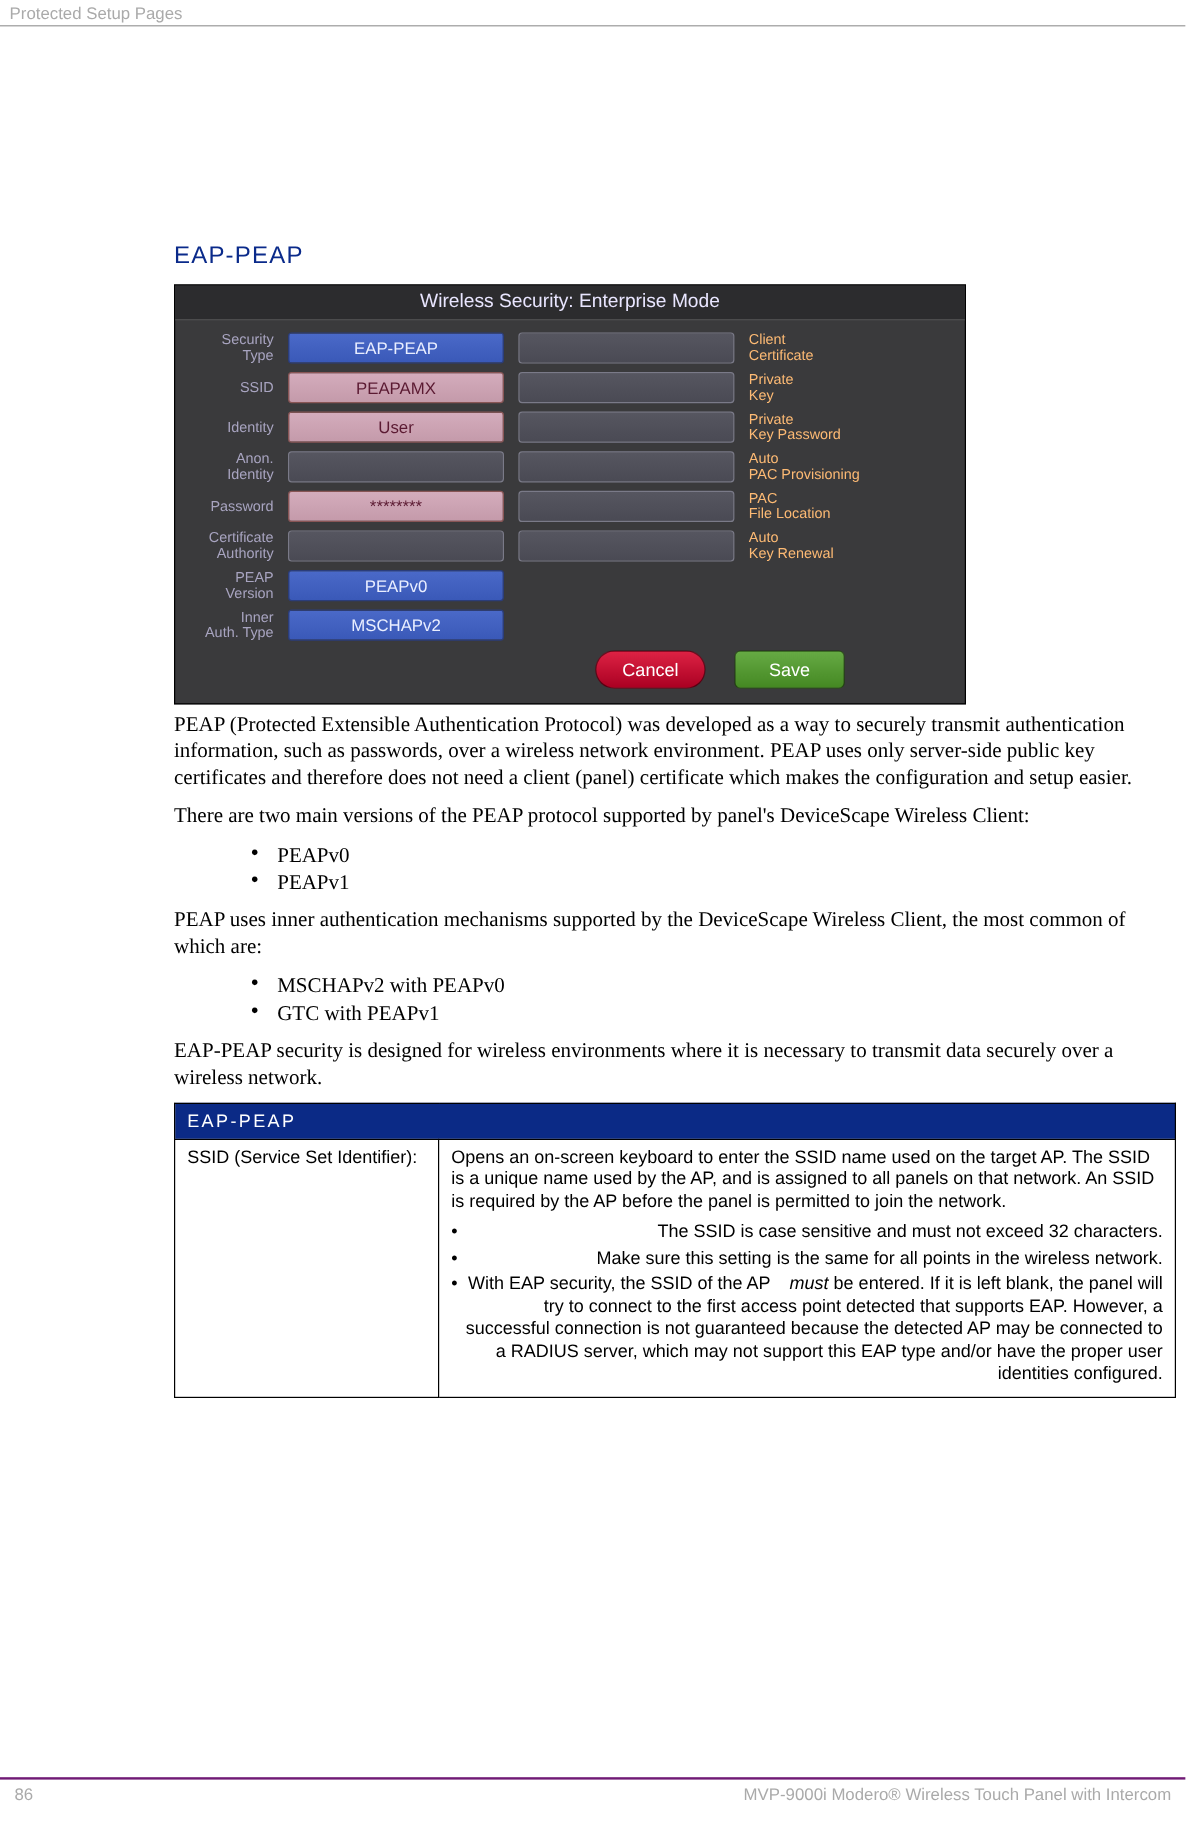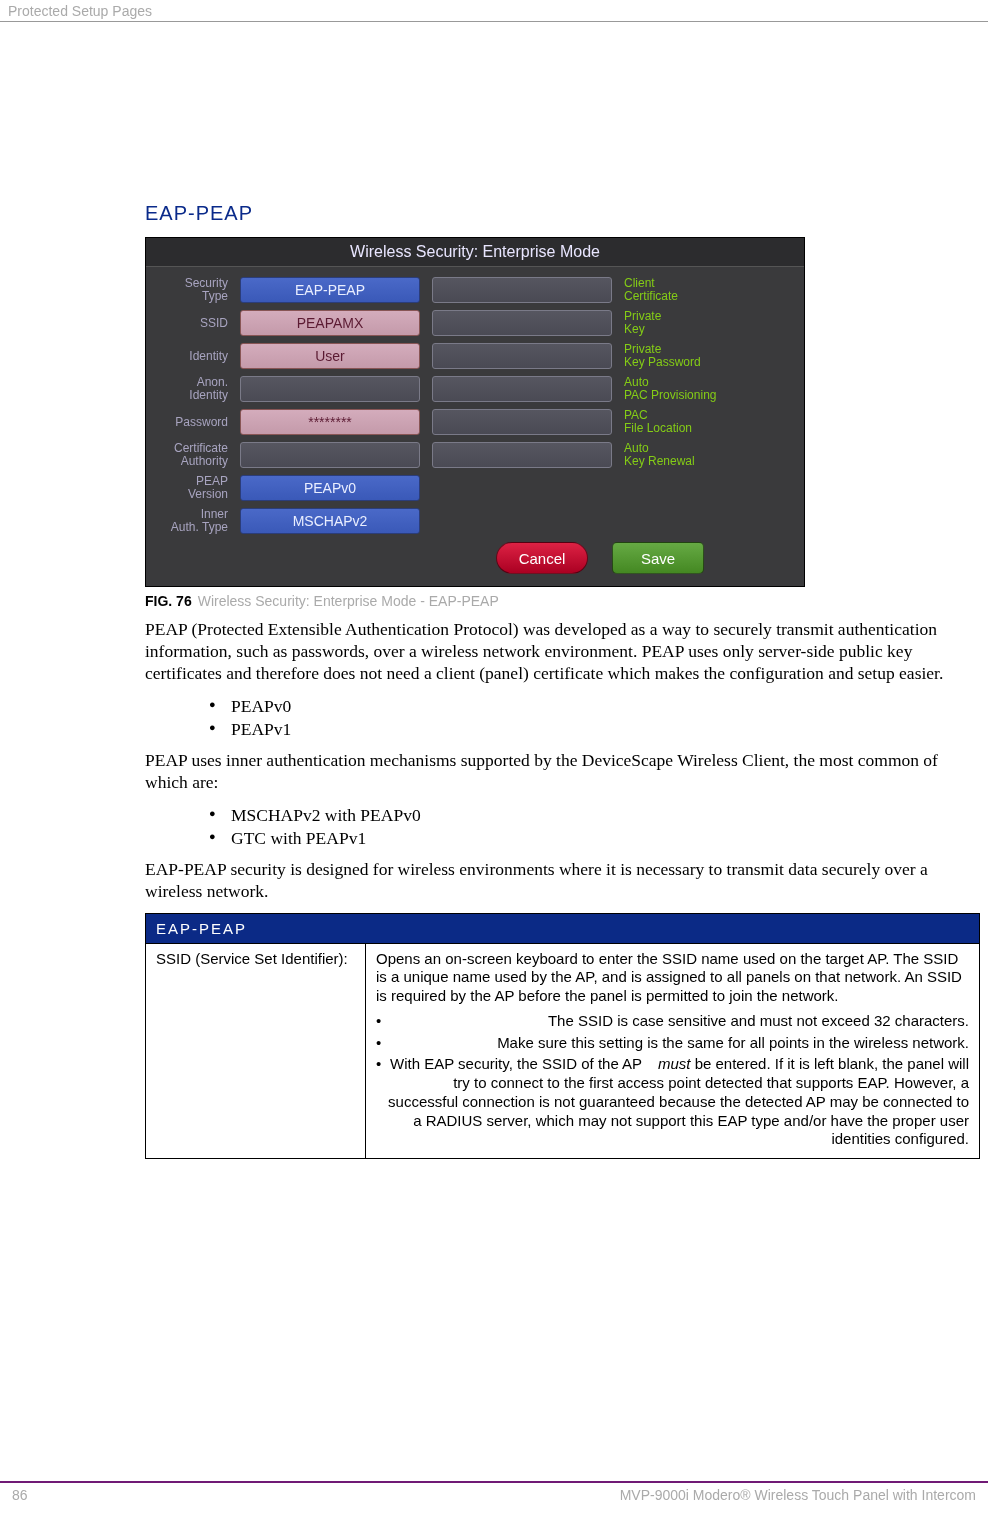--- a/index.html
+++ b/index.html
@@ -82,21 +82,21 @@
     border-bottom: 1px solid #555;
   }
   .shot-grid {
     display: grid;
     grid-template-columns: 76px 180px 180px 100px;
     gap: 7px 12px;
     padding: 10px 10px 6px 6px;
     align-items: center;
   }
   .shot-grid .lbl-l { text-align: right; font-size: 12px; color: #a8a4c0; line-height: 1.05; }
-  .shot-grid .lbl-r { text-align: left; font-size: 12px; color: #84cc16; line-height: 1.05; }
+  .shot-grid .lbl-r { text-align: left; font-size: 12px; color: #fdba74; line-height: 1.05; }
   .shot-grid .fld {
     height: 26px;
     border-radius: 3px;
     border: 1px solid #7a7a88;
     display: flex;
     align-items: center;
     justify-content: center;
     font-size: 14px;
   }
   .fld.blue { background: linear-gradient(#4a69c8,#3a59b8); color: #e9eeff; border-color:#2b3d7a; }
@@ -224,25 +224,23 @@
           <div></div>
           <div></div>
         </div>
       <div class="btnrow">
         <div class="btn red">Cancel</div>
         <div class="btn green">Save</div>
       </div>
     </div>
   </div>
 
-  <div class="fig-caption">
-    <span class="fig-num">FIG. 76</span><span class="fig-text">Wireless Security: Enterprise Mode - EAP-PEAP</span>
-  </div>
 
   <p class="para">PEAP (Protected Extensible Authentication Protocol) was developed as a way to securely transmit authentication information, such as passwords, over a wireless network environment. PEAP uses only server-side public key certificates and therefore does not need a client (panel) certificate which makes the configuration and setup easier.</p>
+  <p class="para">There are two main versions of the PEAP protocol supported by panel's DeviceScape Wireless Client:</p>
   <ul class="bullets" id="peap-versions">
       <li>PEAPv0</li>
       <li>PEAPv1</li>
     </ul>
   <p class="para">PEAP uses inner authentication mechanisms supported by the DeviceScape Wireless Client, the most common of which are:</p>
   <ul class="bullets" id="inner-auth">
       <li>MSCHAPv2 with PEAPv0</li>
       <li>GTC with PEAPv1</li>
     </ul>
   <p class="para">EAP-PEAP security is designed for wireless environments where it is necessary to transmit data securely over a wireless network.</p>

